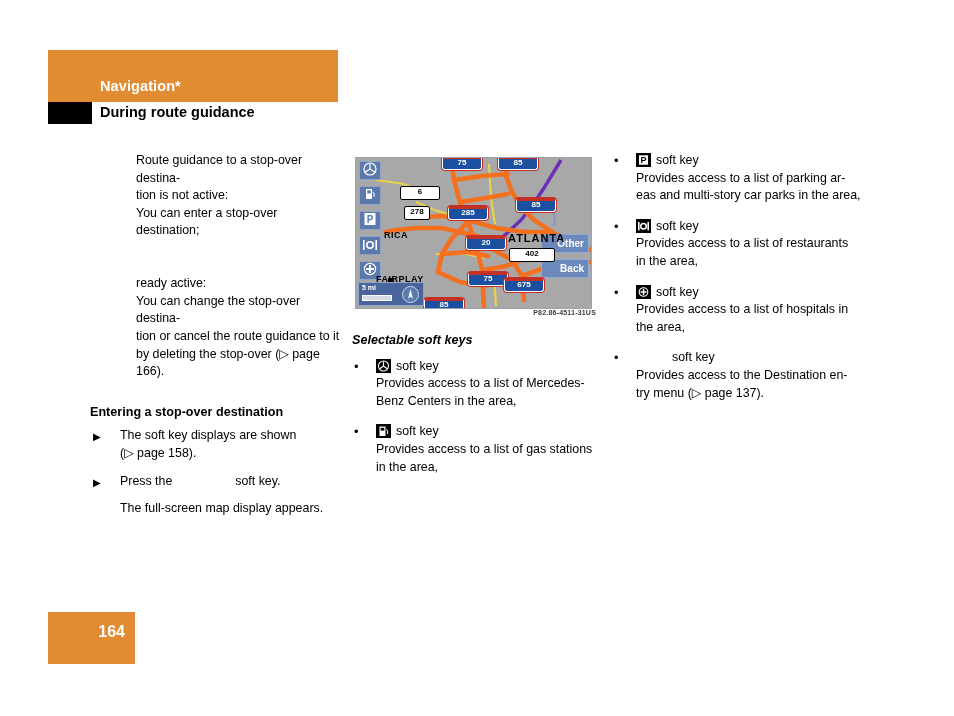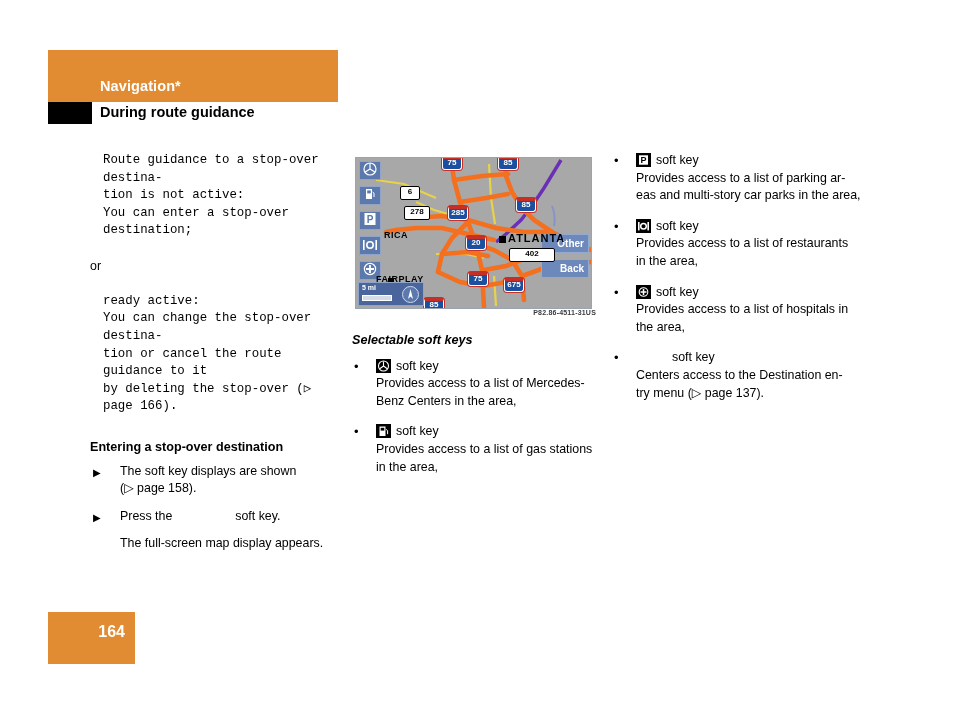--- a/index.html
+++ b/index.html
@@ -55,21 +55,21 @@
   .col {
     position: absolute;
     top: 152px;
     font-size: 12.4px;
     line-height: 17.6px;
   }
   #col-left  { left: 90px;  width: 250px; }
   #col-mid   { left: 352px; width: 248px; }
   #col-right { left: 612px; width: 290px; }
 
-  .indent { margin-left: 13px; font-family: Liberation Mono, monospace; }
+  .indent { margin-left: 46px; }
   .para { margin: 0; }
   .gap-sm { height: 17.6px; }
 
   .or-line { margin-left: 0; }
 
   h3.sub {
     font-size: 12.6px;
     font-weight: bold;
     margin: 0 0 6px 0;
     line-height: 17.6px;
@@ -240,21 +240,21 @@
     color: #000000;
     font-size: 9px;
     font-weight: bold;
     letter-spacing: 0.5px;
     white-space: nowrap;
   }
 
   
   .shield {
     position: absolute;
-    width: 20px; height: 14px;
+    width: 40px; height: 14px;
     background: #1b4fa0;
     border: 1.5px solid #ffffff;
     border-radius: 3px;
     box-sizing: border-box;
     color: #ffffff;
     font-size: 8px;
     font-weight: bold;
     text-align: center;
     line-height: 11px;
     box-shadow: 0 0 0 1px #c43026;
@@ -298,21 +298,20 @@
 <div class="col" id="col-left">
 
   <div class="indent">
     <div class="para">Route guidance to a stop-over destina-</div>
     <div class="para">tion is not active:</div>
     <div class="para">You can enter a stop-over destination;</div>
   </div>
 
   <div class="gap-sm"></div>
 
-  <div class="or-line">or</div>
 
   <div class="gap-sm"></div>
 
   <div class="indent">
     <div class="para">ready active:</div>
     <div class="para">You can change the stop-over destina-</div>
     <div class="para">tion or cancel the route guidance to it</div>
     <div class="para">by deleting the stop-over (▷ page 166).</div>
   </div>
 
@@ -522,20 +521,20 @@
     </span>
     <span>Provides access to a list of hospitals in</span><br>
     <span>the area,</span>
   </div>
 
   <div class="bul-item">
     <span class="bul-mark">•</span>
     <span class="bul-head">
       <span class="sk blank"></span><span>soft key</span>
     </span>
-    <span>Centers access to the Destination en-</span><br>
+    <span>Provides access to the Destination en-</span><br>
     <span>try menu (▷ page 137).</span>
   </div>
 </div>
 
 <div id="page-tab">
   <div id="page-number">164</div>
 </div>
 
 </body></html>

